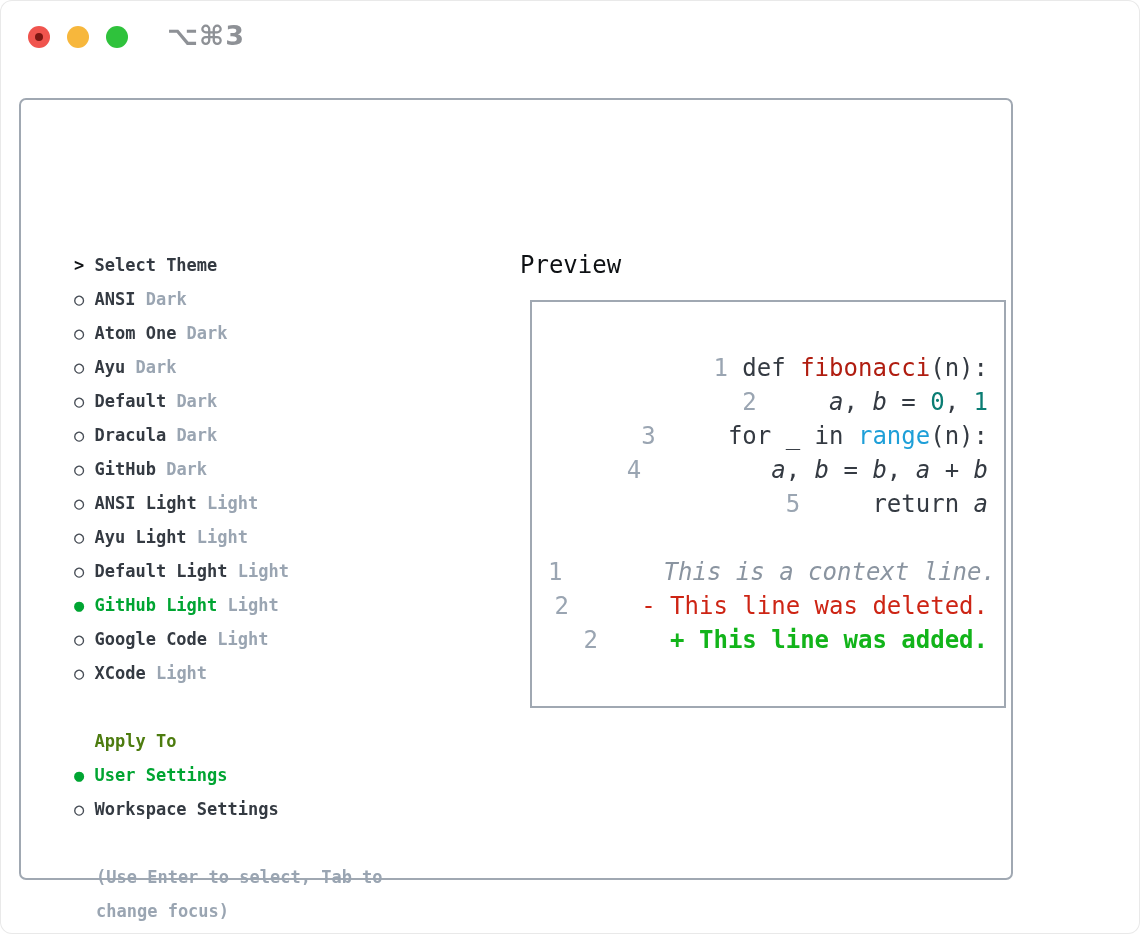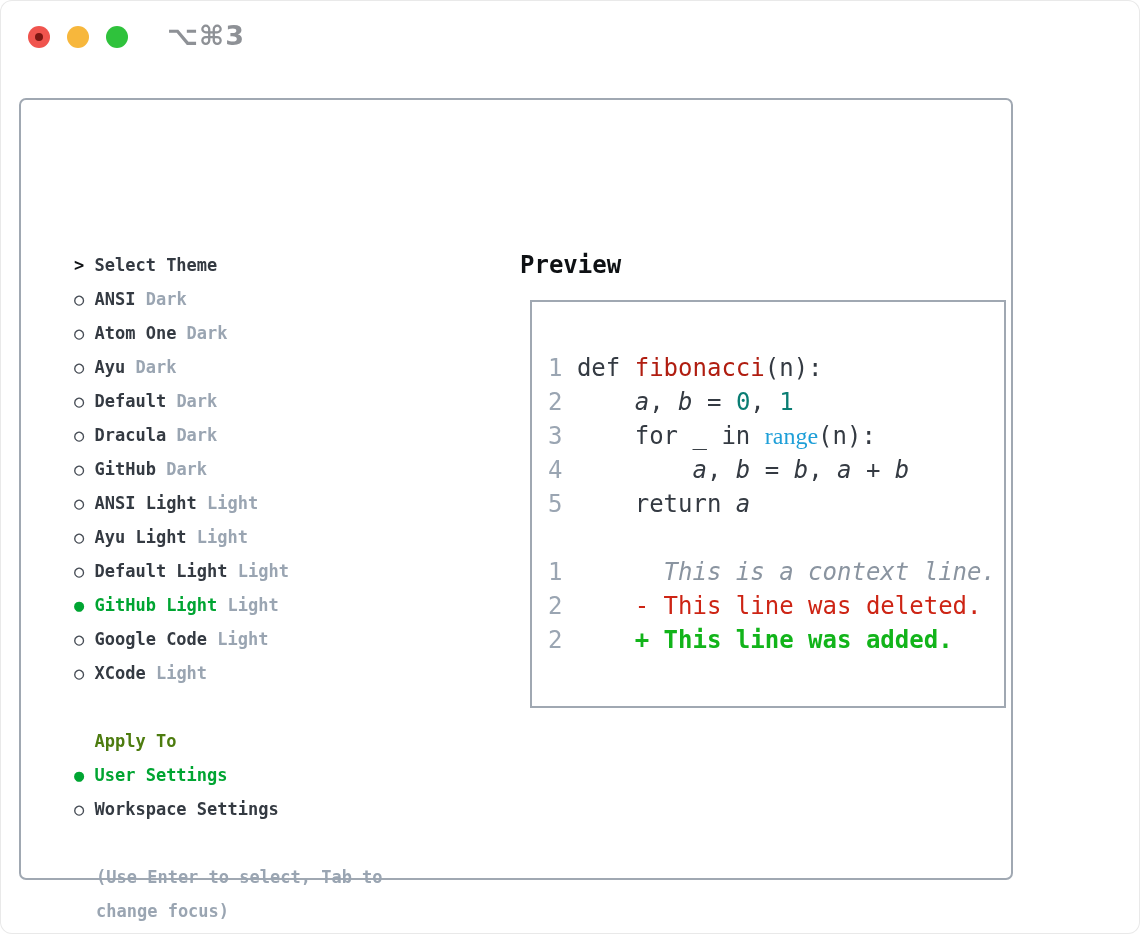--- a/index.html
+++ b/index.html
@@ -41,34 +41,35 @@
   .row .bullet{color:#454b54;}
   .row.header, .row.header .bullet{font-weight:bold;color:var(--text_strong);}
   .row .name{color:var(--text);}
   .row .variant{color:var(--dim);}
   .row.selected .bullet, .row.selected .name{color:var(--selection_green);}
   .row.apply-header .name{color:#4d7c0f;}
   .row.hint{color:var(--dim);margin-left:22px;}
   
   .preview-title{
     position:absolute;left:499px;top:148px;font-size:24px;line-height:34px;
-    font-weight:bold;color:var(--text_strong);
+    font-weight:normal;color:var(--text_strong);
   }
   .preview-box{
     position:absolute;left:509px;top:200px;width:476px;height:408px;
     border:2px solid var(--border);box-sizing:border-box;
     padding:49px 16px 0 16px;font-size:24px;line-height:34px;white-space:pre;
     background:#fff;
+    text-align:right;
   }
   .pline{height:34px;}
   .ln{color:var(--line_number);}
   .tk-code{color:var(--text);}
   .tk-func{color:var(--func_red);}
   .tk-num{color:var(--number_teal);}
-  .tk-builtin{color:var(--builtin_blue);font-family:Liberation Serif, serif;}
+  .tk-builtin{color:var(--builtin_blue);}
   .tk-var{color:var(--text);font-style:italic;}
   .tk-dim{color:var(--ctx);font-style:italic;}
   .tk-dimvar{color:var(--ctx);font-style:italic;}
   .tk-del{color:var(--diff_del);margin-top:10px;}
   .tk-add{color:var(--diff_add);font-weight:bold;}
 </style>
 </head>
 <body>
 
 <div class="window">

